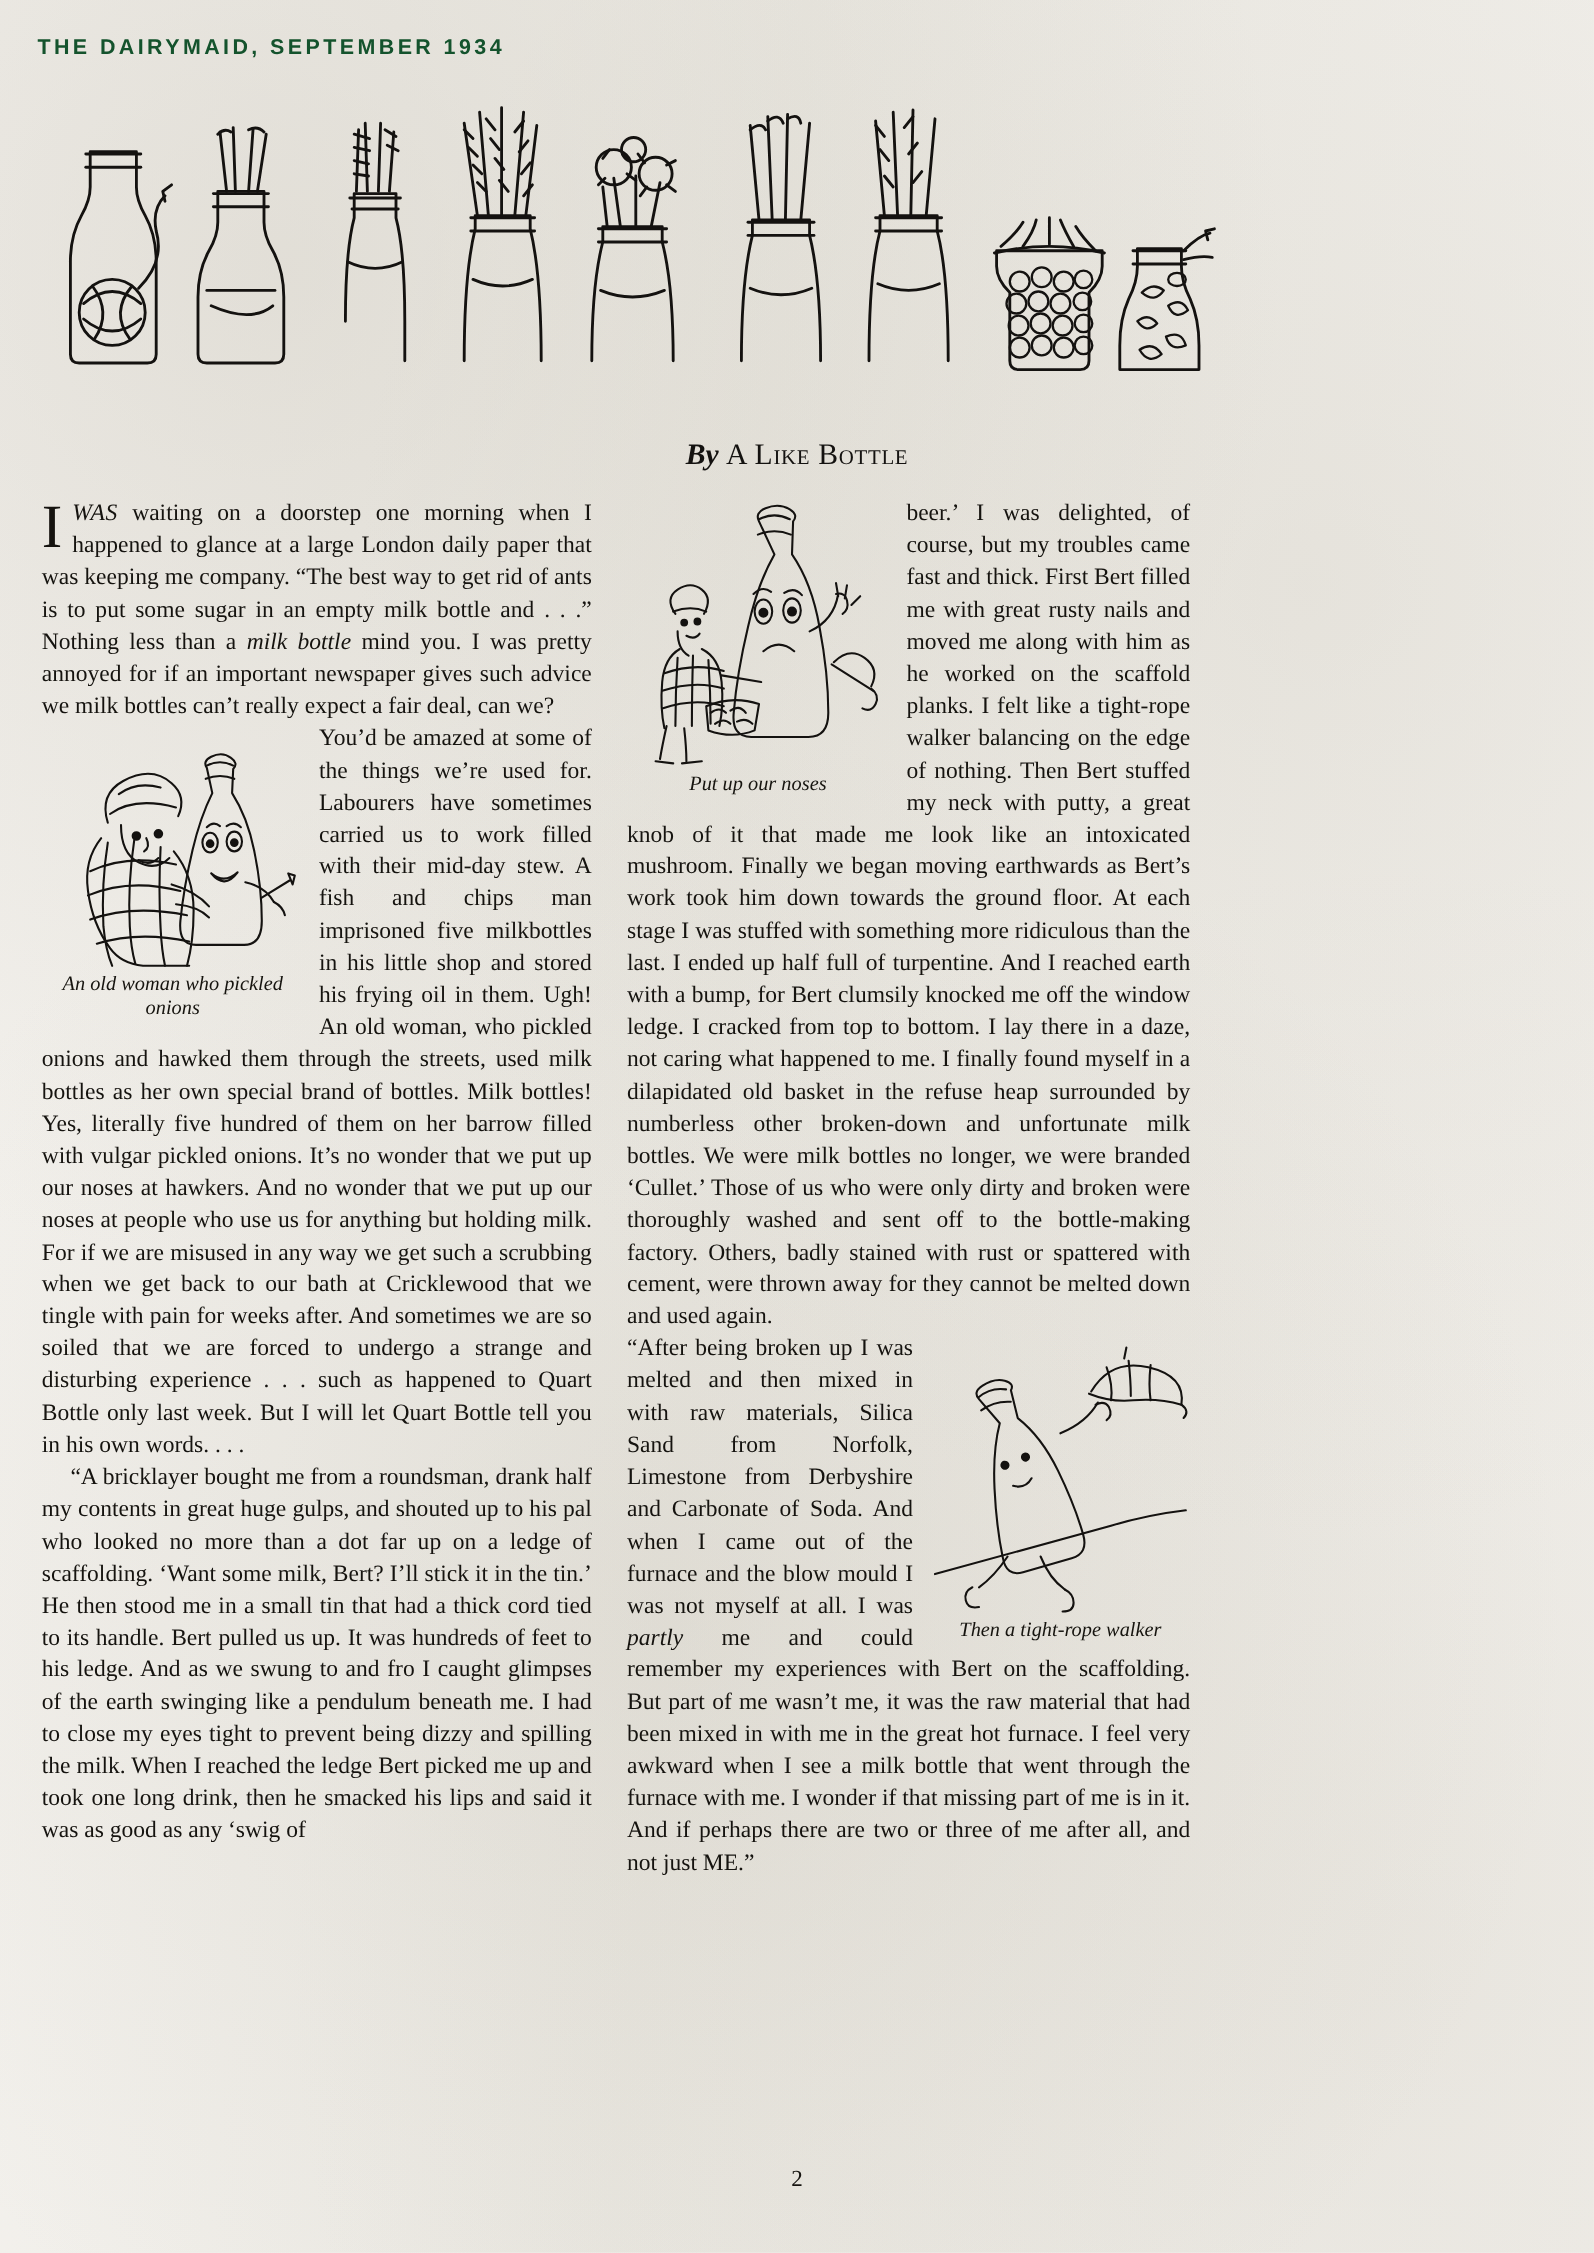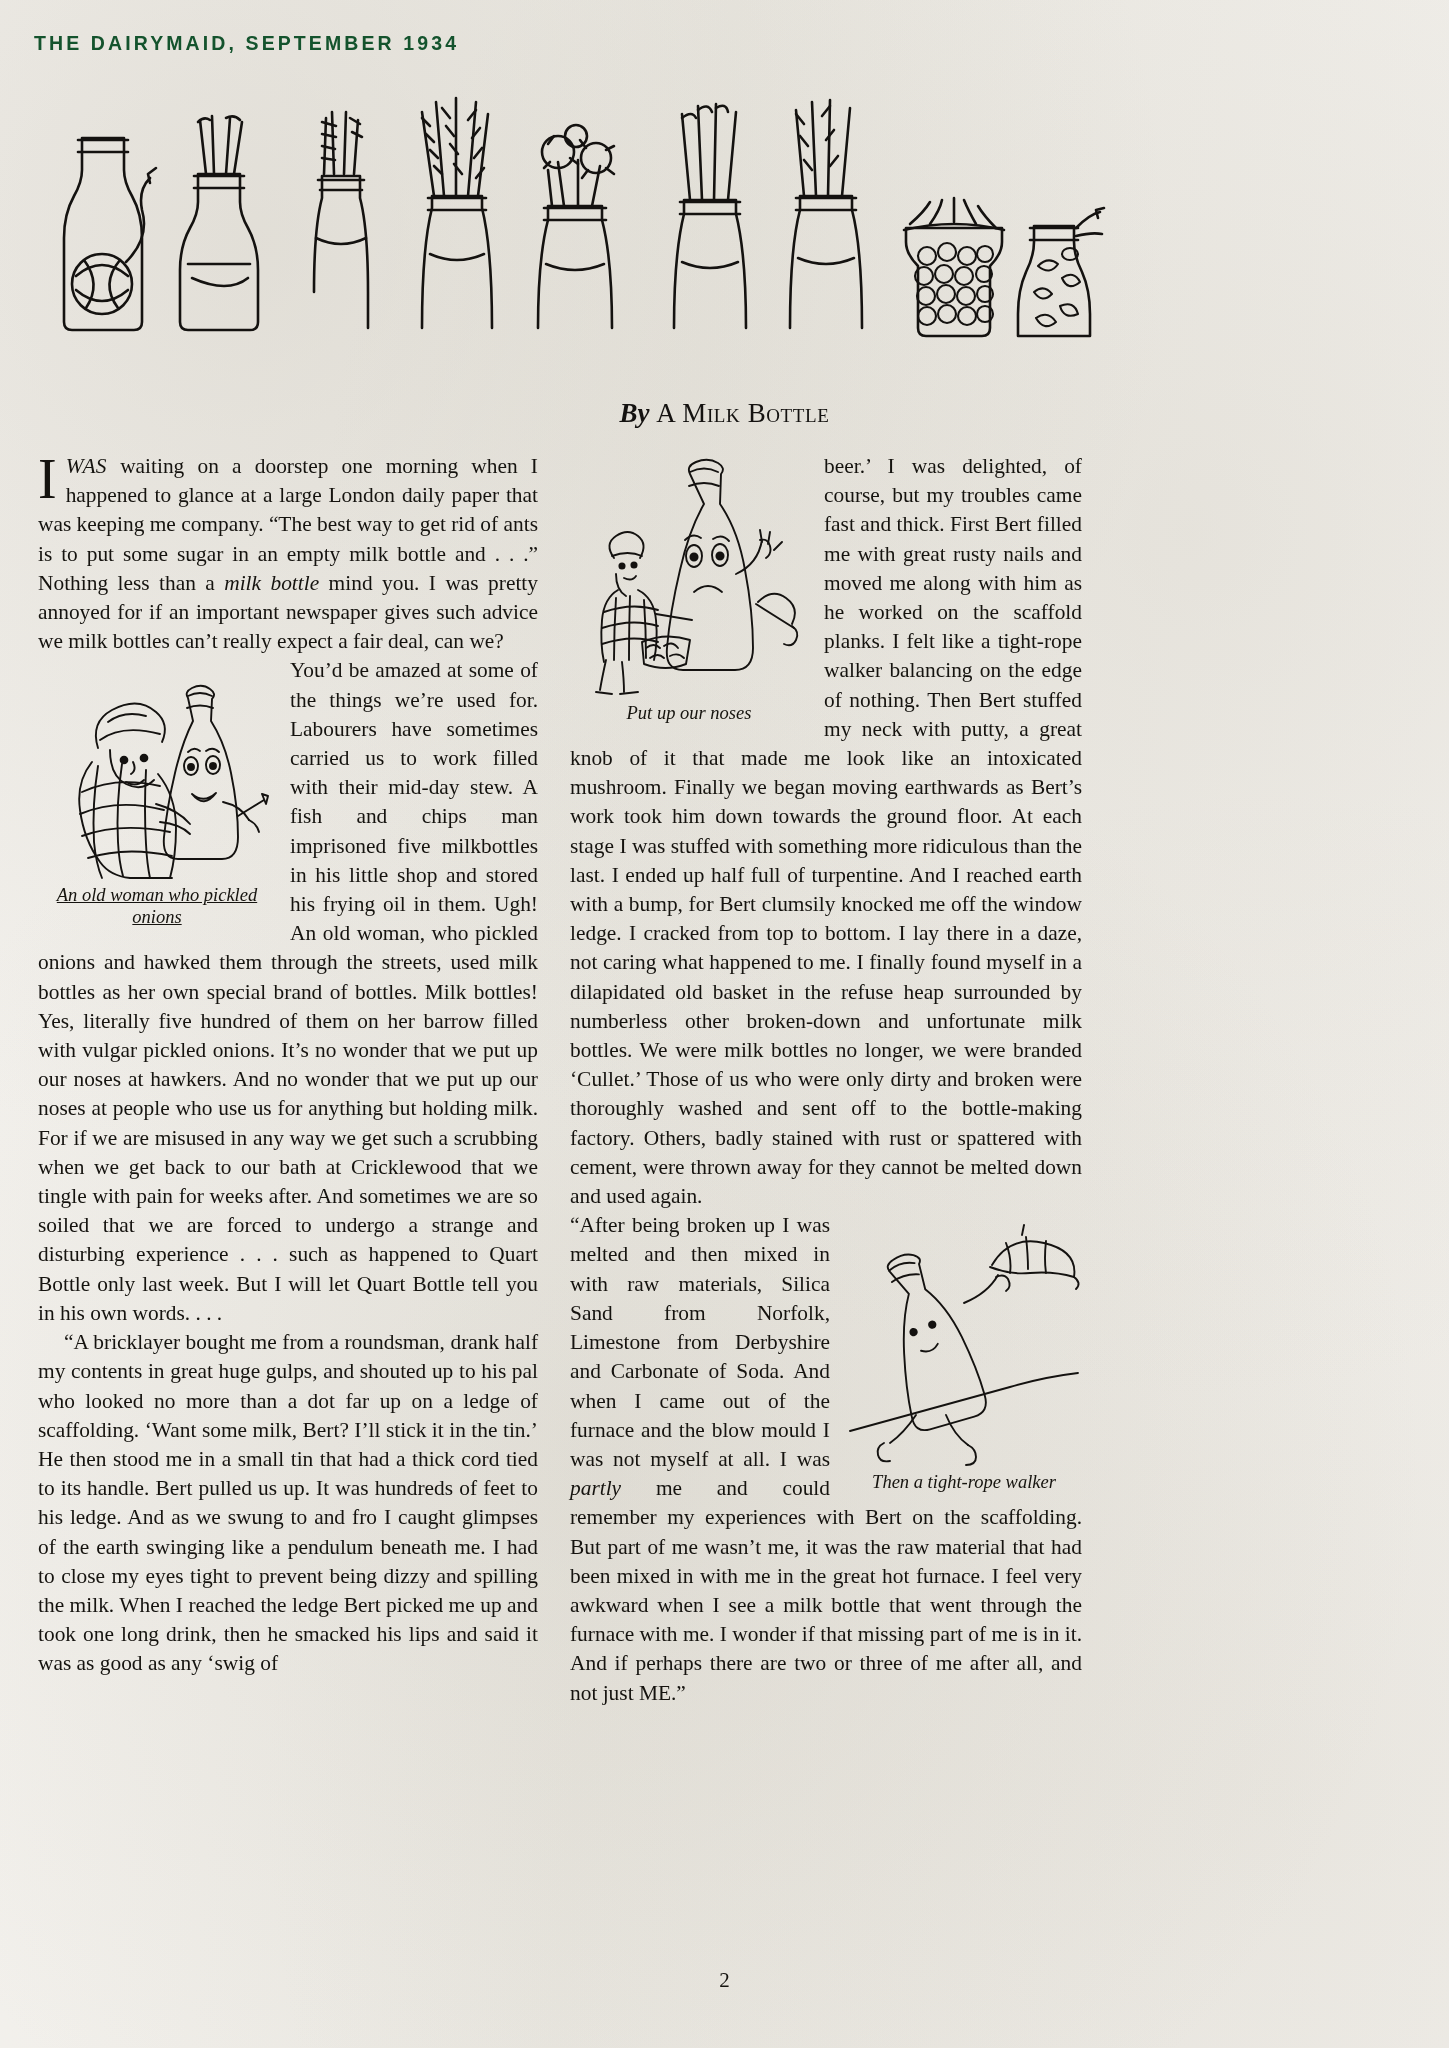--- a/index.html
+++ b/index.html
@@ -83,21 +83,20 @@
   figure{ margin:0; }
   .fig-caption{
     font-style:italic; font-size:18.5px; line-height:22px;
     text-align:center; color:#16140f; text-indent:0;
   }
 
   
   .fig-woman{
     float:left; width:238px; margin:6px 14px 2px 0;
     shape-outside: margin-box;
-    text-decoration: underline;
   }
   .fig-woman .art{ width:238px; height:218px; }
 
   
   .fig-noses{
     float:left; width:238px; margin:4px 16px 15px 0;
   }
   .fig-noses .art{ width:238px; height:242px; }
 
   
@@ -247,21 +246,21 @@
             <path d="M1006 240 q12 -8 20 4 q-12 10 -20 -4"></path>
             <ellipse cx="1040" cy="176" rx="8" ry="6"></ellipse>
           </g>
         </g>
       </g>
     </svg>
   </div>
 
   <div class="byline">
     <span class="by">By</span>
-    <span class="who">A Milk Bottle</span>
+    <span class="who">A Like Bottle</span>
   </div>
 
   <div class="cols">
 
     <div class="col col-left">
 
       <p class="noindent"><span class="dropcap">I</span><span class="sc">WAS</span><span> waiting on a doorstep one morning when I happened to glance at a large London daily paper that was keeping me company. “The best way to get rid of ants is to put some sugar in an empty milk bottle and . . .” Nothing less than a </span><i>milk bottle</i><span> mind you. I was pretty annoyed for if an important newspaper gives such advice we milk bottles can’t really expect a fair deal, can we?</span></p>
 
       <p>
         </p><figure class="fig-woman">

